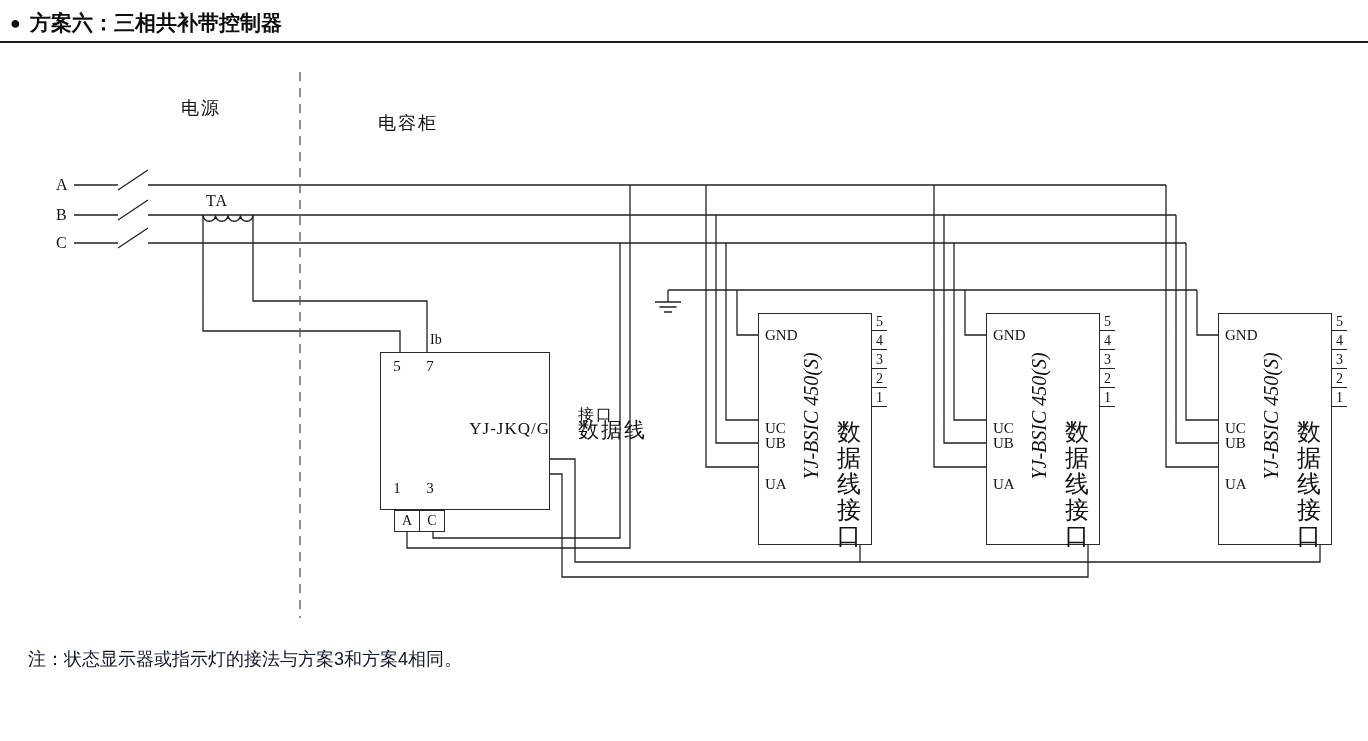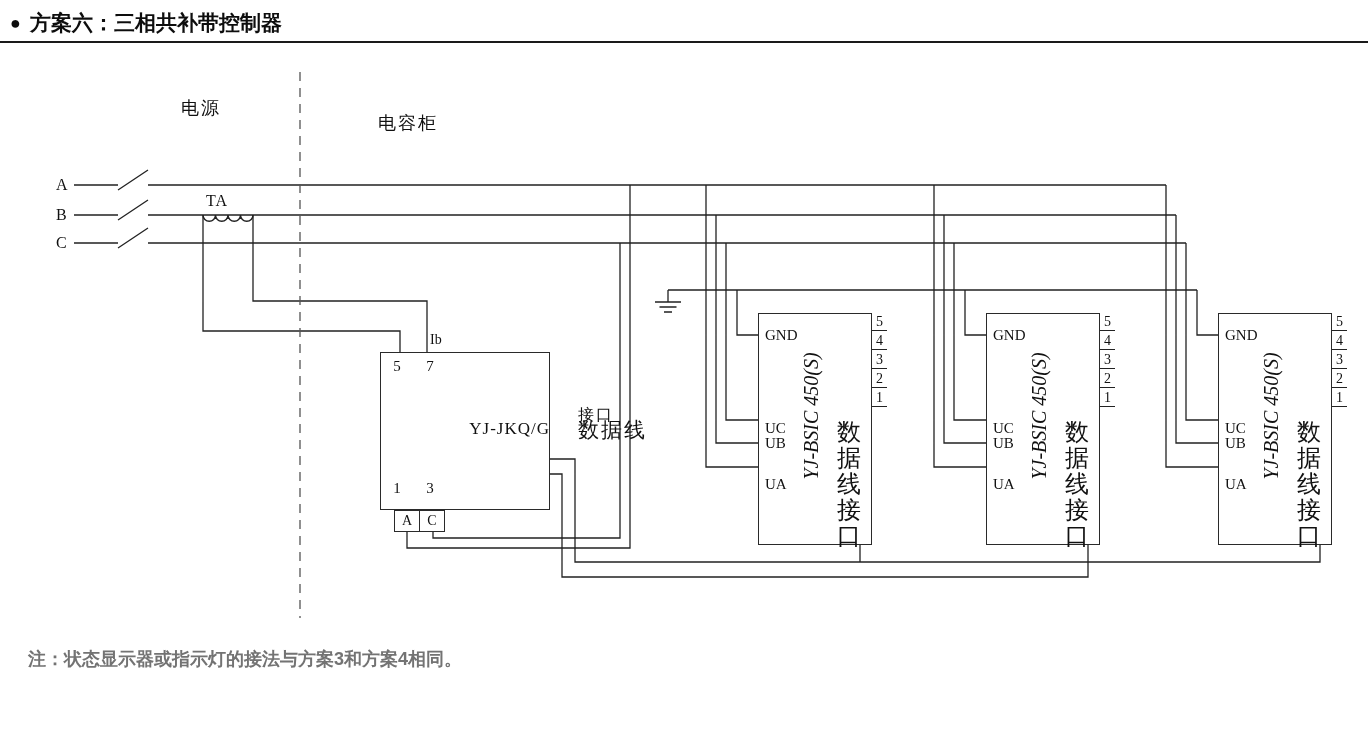--- a/index.html
+++ b/index.html
@@ -41,21 +41,21 @@
   .mod .uc{left:6px;top:107px;} .mod .ub{left:6px;top:122px;} .mod .ua{left:6px;top:146px;margin-top:17px;}
   .mod .name{position:absolute;left:-46px;top:92px;width:196px;text-align:center;
     transform:rotate(-90deg);font-style:italic;font-size:20px;line-height:1;}
   .mod .vport{position:absolute;left:78px;top:105px;width:24px;font-size:24px;
     line-height:26px;word-break:break-all;text-align:center;}
   .mod .term{position:absolute;left:113px;width:15px;text-align:center;font-size:14px;
     line-height:16px;border-bottom:1.3px solid #222222;}
   .tt0{top:0px;} .tt1{top:19px;} .tt2{top:38px;} .tt3{top:57px;} .tt4{top:76px;}
   
   .note{left:28px;top:650px;font-family:"Liberation Sans",sans-serif;
-    font-weight:bold;font-size:18px;color:#737373;}
+    font-weight:normal;font-size:18px;color:#0f172a;}
   svg.wires{position:absolute;left:0;top:0;}
 </style>
 </head>
 <body>
 
 <svg class="wires" width="1368" height="741" viewBox="0 0 1368 741">
   <g fill="none" stroke="#222222" stroke-width="1.3">
 
     <path d="M74 185 H118 M118 190 L148 170 M148 185 H1166"></path>
     <path d="M74 215 H118 M118 220 L148 200 M148 215 H1176"></path>

